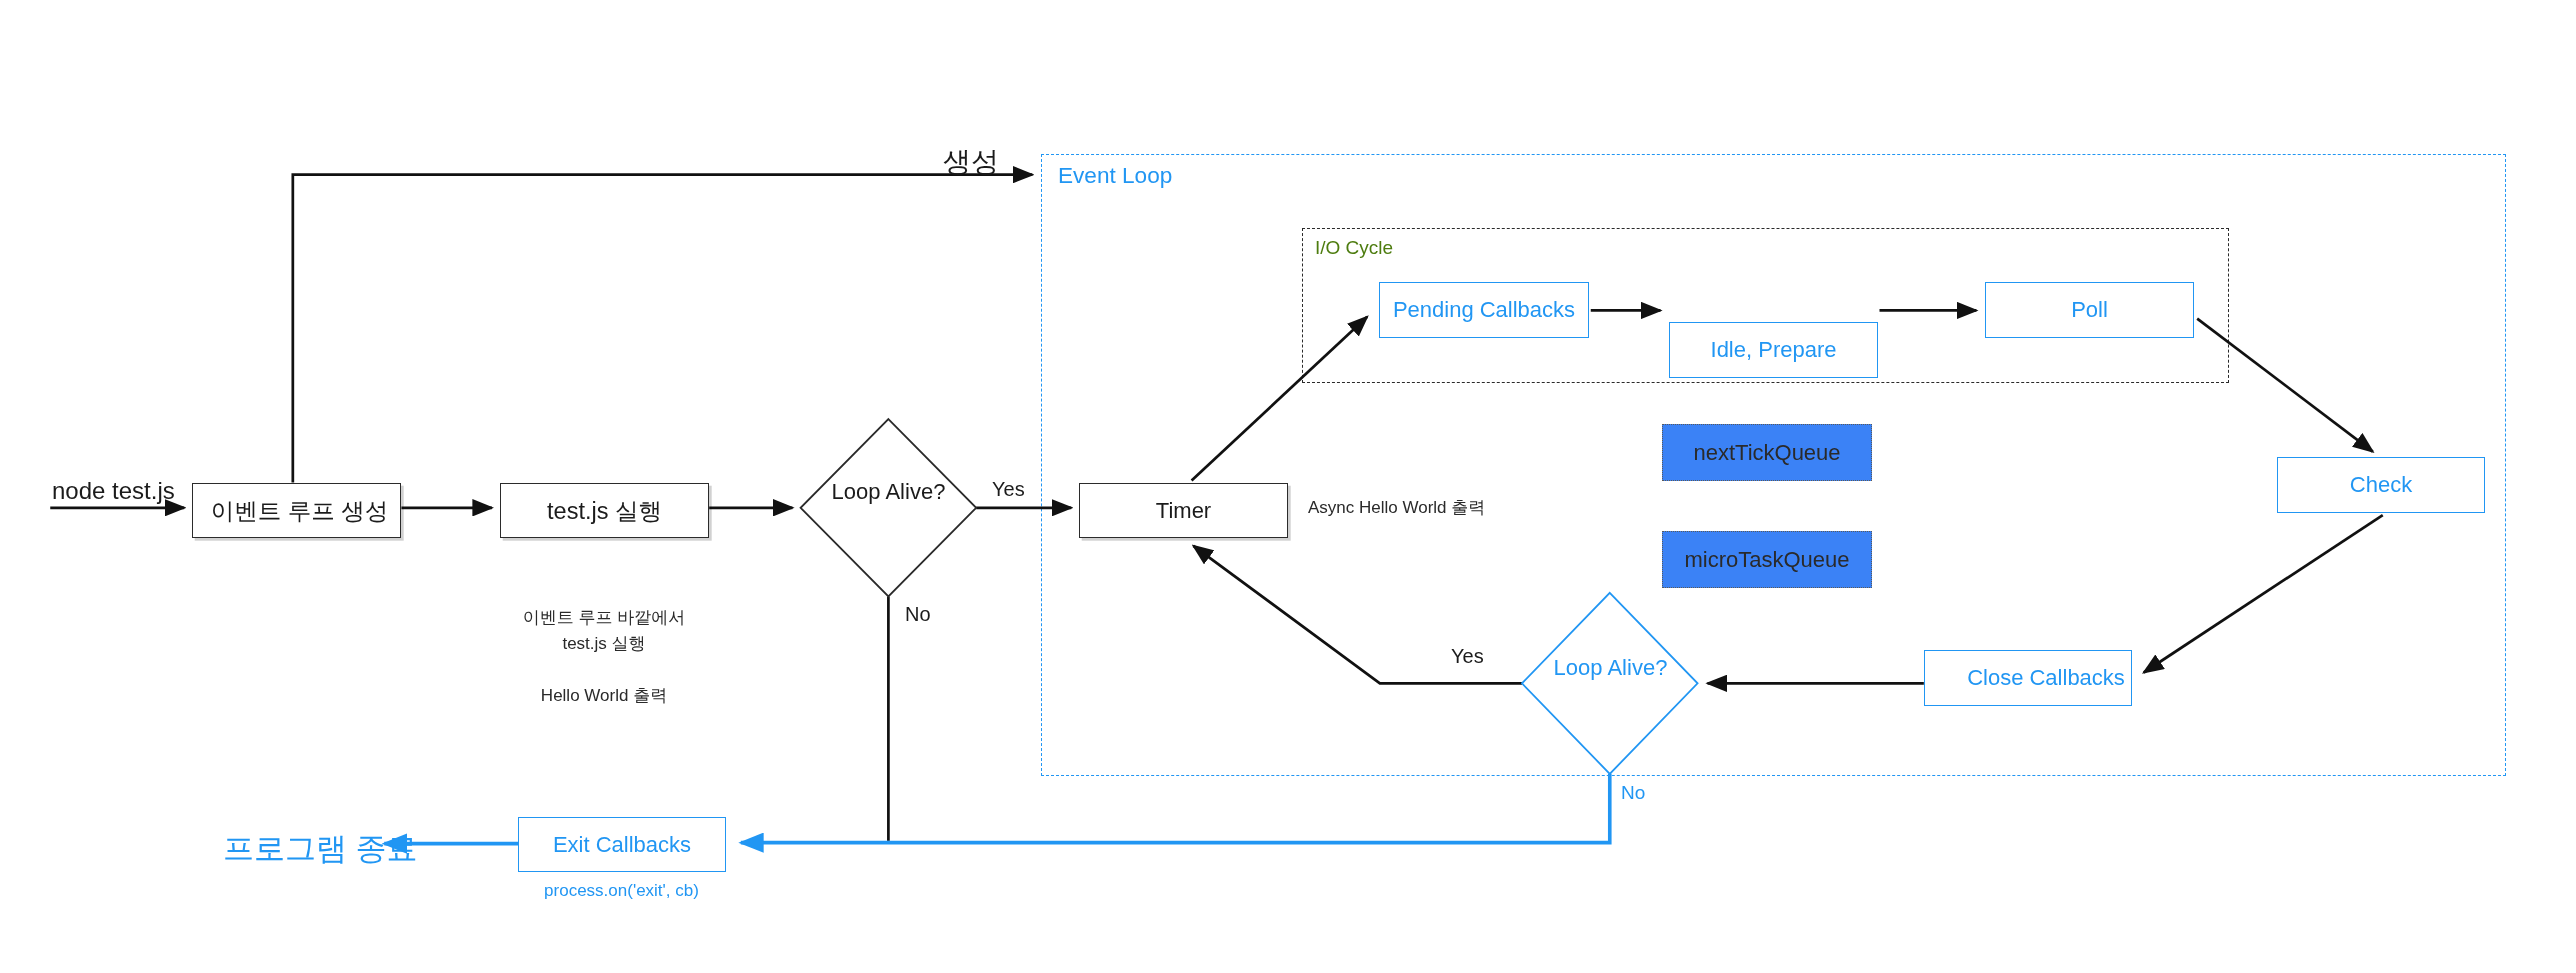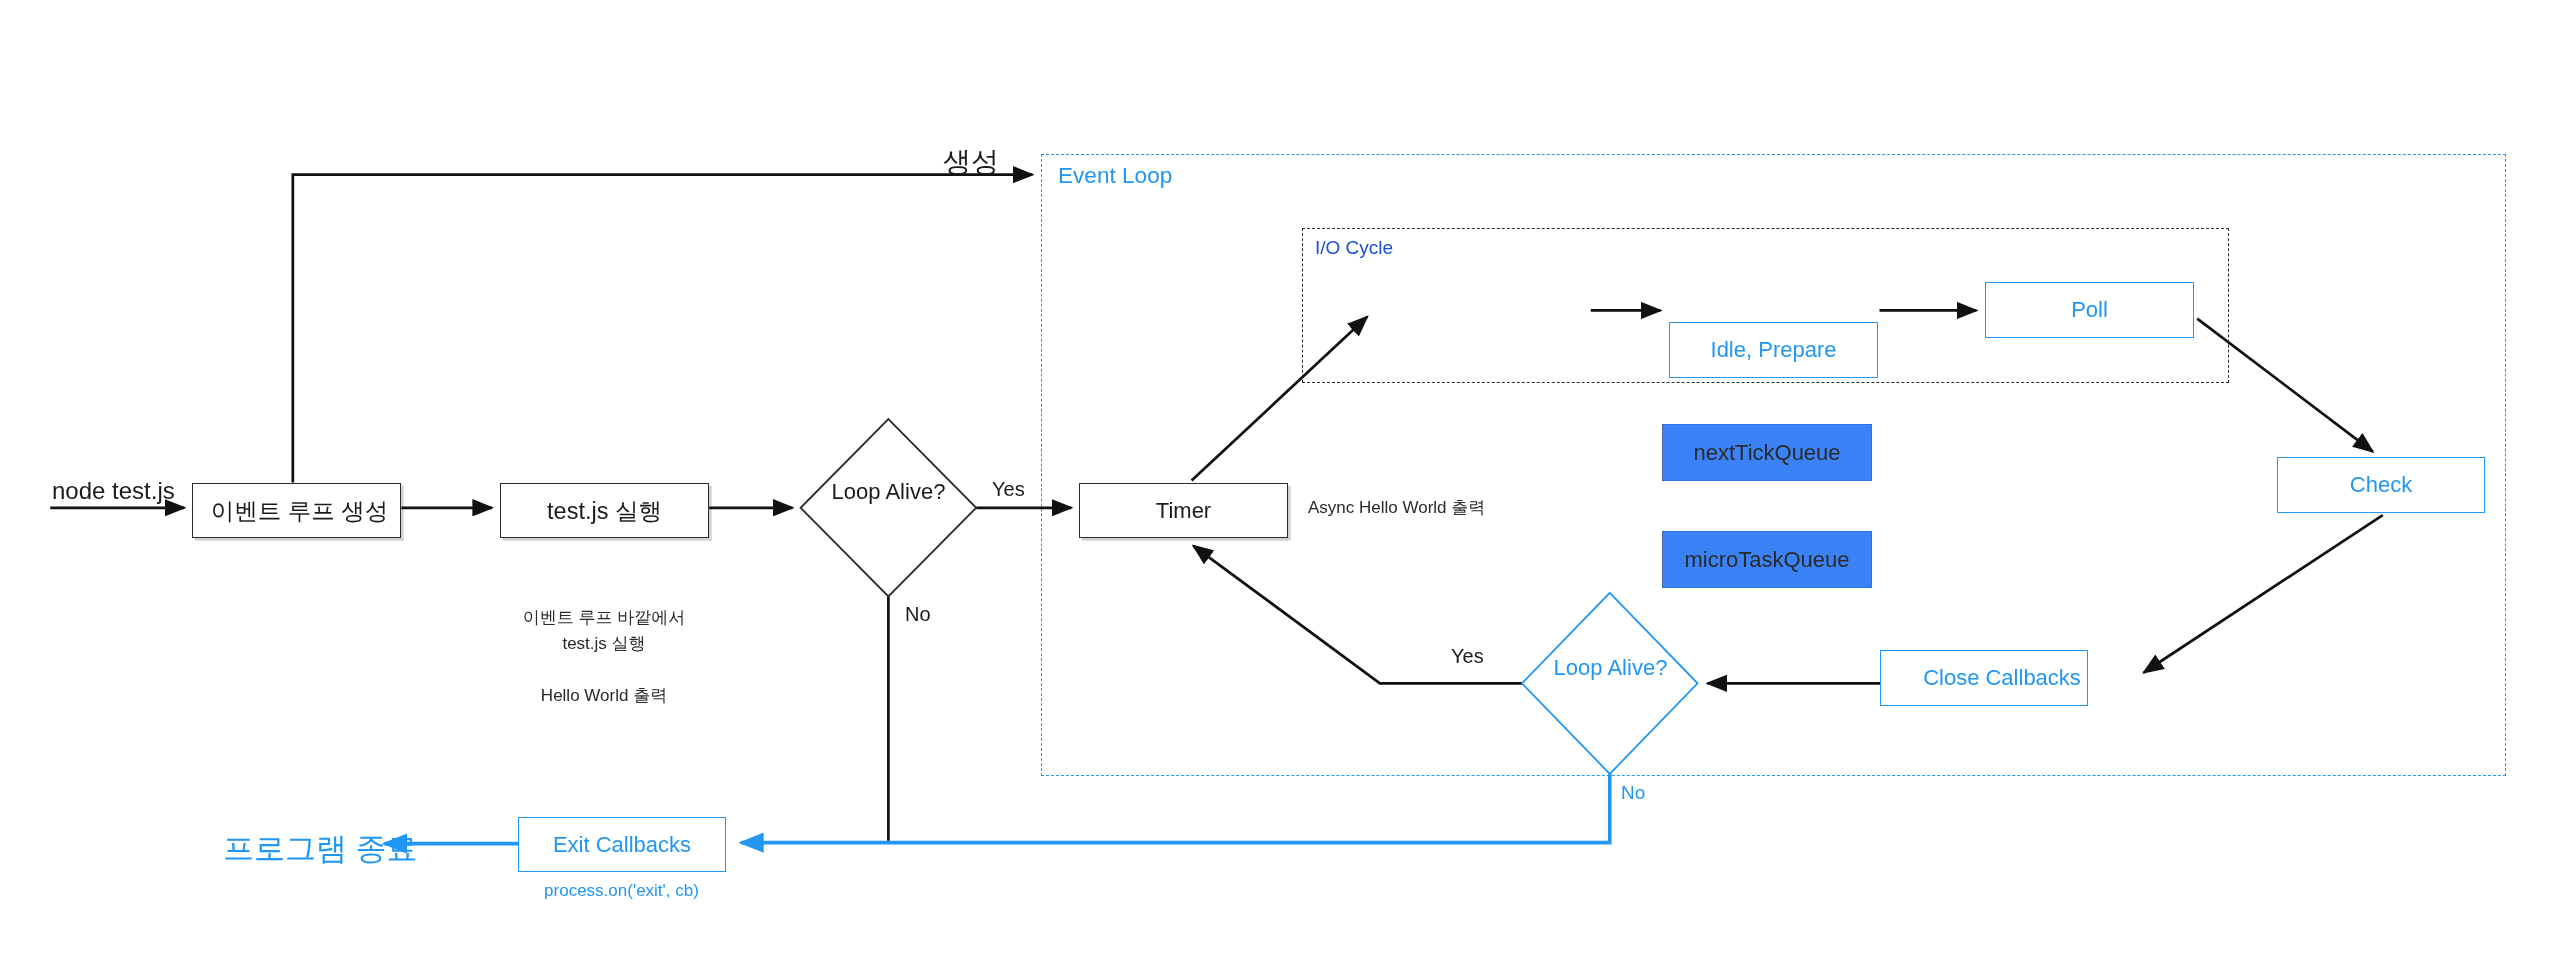--- a/index.html
+++ b/index.html
@@ -77,30 +77,31 @@
     <path d="M981,659 V929" stroke="#111" stroke-width="3" fill="none"></path>
 
     <path d="M1778,855 V931 H818" stroke="#2196F3" stroke-width="4" fill="none" marker-end="url(#abl)"></path>
     <path d="M572,932 H424" stroke="#2196F3" stroke-width="4" fill="none" marker-end="url(#abl)"></path>
 
     <polygon points="981,463 1078,561 981,659 884,561" fill="#ffffff" stroke="#2a2a2a" stroke-width="2"></polygon>
     <polygon points="1778,655 1875,755 1778,855 1681,755" fill="#ffffff" stroke="#2196F3" stroke-width="2"></polygon>
   </svg>
 
   <div class="lbl blue-text" style="left:1058px; top:163px; font-size:22.6px;">Event Loop</div>
-  <div class="lbl" style="left:1315px; top:237px; font-size:19px; color:#1d4ed8;text-align:right;">I/O Cycle</div>
+  <div class="lbl" style="left:1315px; top:237px; font-size:19px; color:#4d7c0f;text-align:right;">I/O Cycle</div>
 
   <div class="abs node black" style="left:192px; top:483px; width:209px; height:55px; font-size:23.5px;padding-left:6px;">이벤트 루프 생성</div>
   <div class="abs node black" style="left:500px; top:483px; width:209px; height:55px; font-size:23.5px;">test.js 실행</div>
   <div class="abs node black" style="left:1079px; top:483px; width:209px; height:55px;">Timer</div>
 
+  <div class="abs node blue" style="left:1379px; top:282px; width:210px; height:56px;">Pending Callbacks</div>
   <div class="abs node blue" style="left:1669px; top:282px; width:209px; height:56px;margin-top:40px;">Idle, Prepare</div>
   <div class="abs node blue" style="left:1985px; top:282px; width:209px; height:56px;">Poll</div>
   <div class="abs node blue" style="left:2277px; top:457px; width:208px; height:56px;">Check</div>
-  <div class="abs node blue" style="left:1880px; top:650px; width:208px; height:56px;padding-left:36px;">Close Callbacks</div>
+  <div class="abs node blue" style="left:1924px; top:650px; width:208px; height:56px;padding-left:36px;">Close Callbacks</div>
   <div class="abs node blue" style="left:518px; top:817px; width:208px; height:55px;">Exit Callbacks</div>
 
   <div class="abs queue-box" style="left:1662px; top:424px;">nextTickQueue</div>
   <div class="abs queue-box" style="left:1662px; top:531px;">microTaskQueue</div>
 
   <div class="diamond-label" style="left:825px; top:478px;">Loop Alive?</div>
   <div class="diamond-label blue-text" style="left:1547px; top:654px;">Loop Alive?</div>
 
   <div class="lbl" style="left:52px; top:477px; font-size:24px;">node test.js</div>
   <div class="lbl" style="left:943px; top:143px; font-size:28px;">생성</div>

